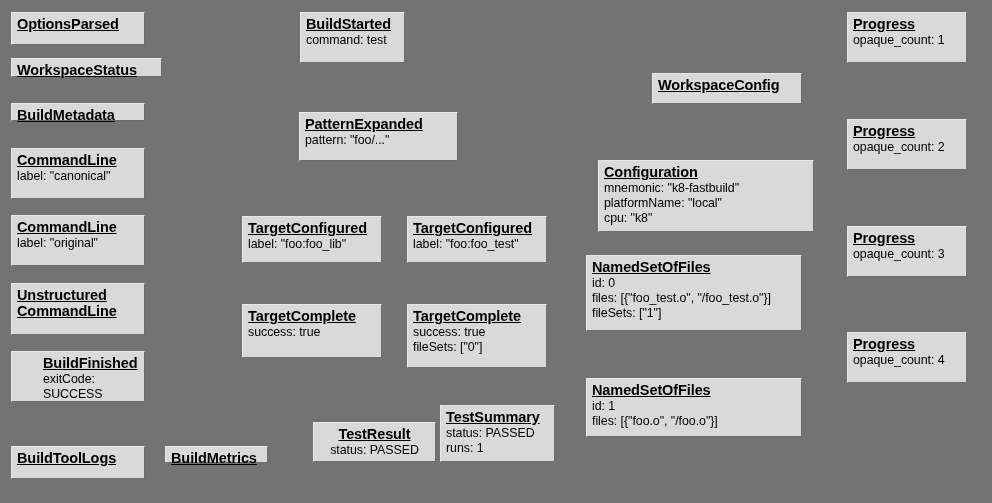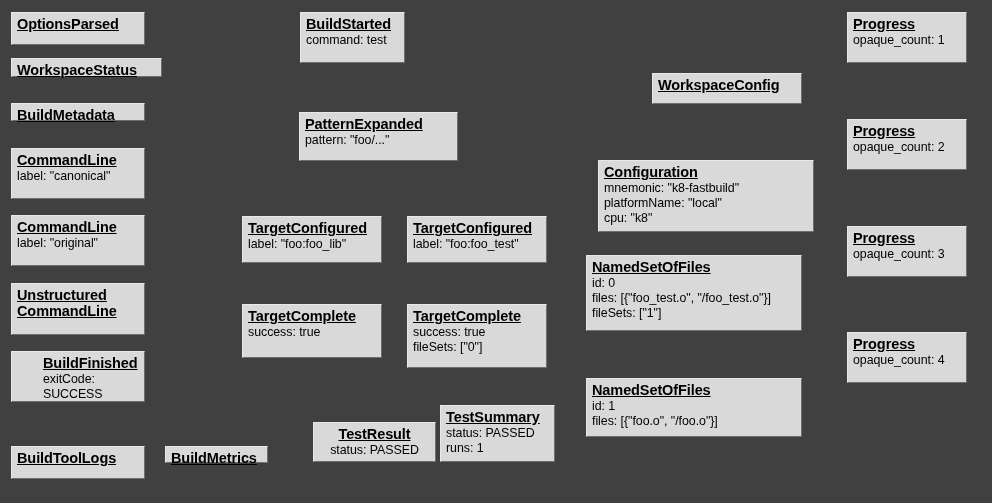--- a/index.html
+++ b/index.html
@@ -5,21 +5,21 @@
 <style>
   html, body {
     margin: 0;
     padding: 0;
     background: #000000;
   }
   #canvas {
     position: relative;
     width: 992px;
     height: 503px;
-    background: #404040;
+    background: #737373;
     overflow: hidden;
     font-family: "Liberation Sans", sans-serif;
   }
   .node {
     position: absolute;
     box-sizing: border-box;
     background: #d9d9d9;
     border: 1px solid #808080;
     border-top-color: #e8e8e8;
     border-left-color: #e8e8e8;

